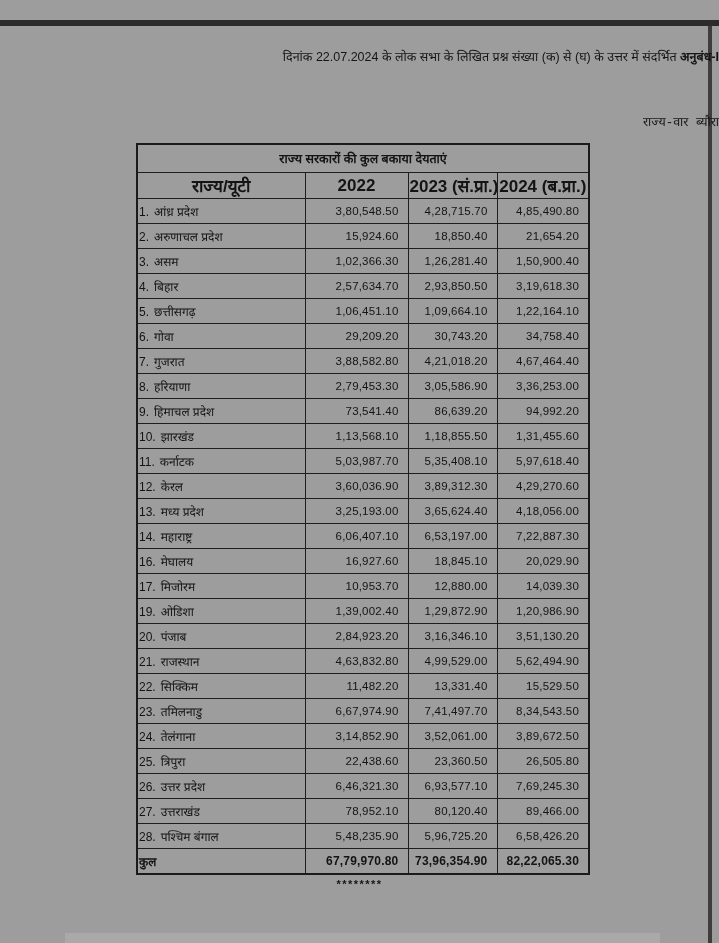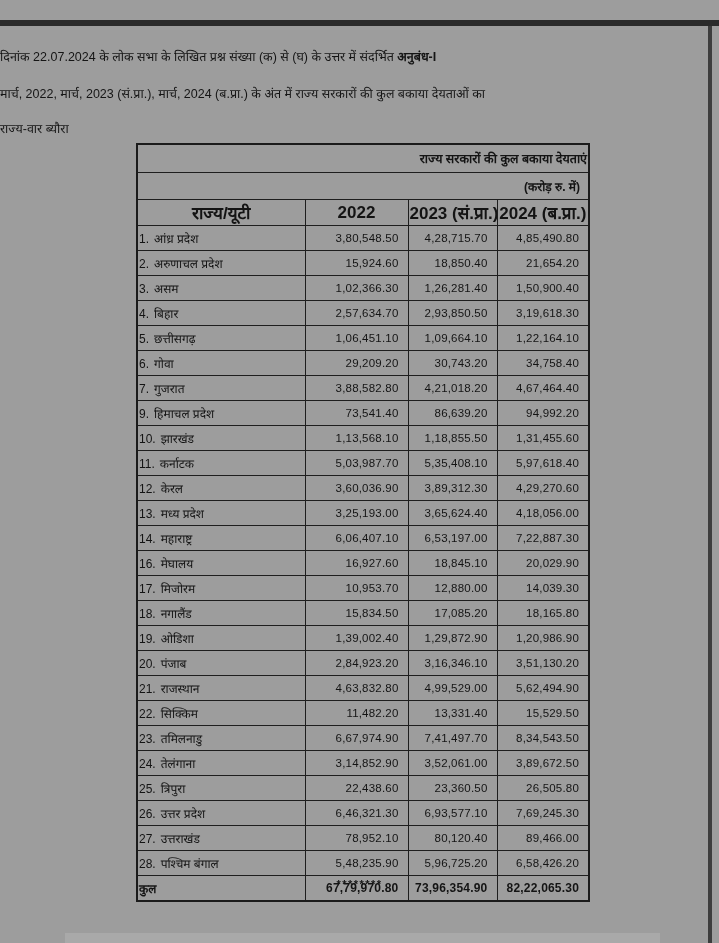--- a/index.html
+++ b/index.html
@@ -8,71 +8,67 @@
     background:#9d9d9d;
     font-family:"Liberation Sans","DejaVu Sans",sans-serif;
     color:#151515;
     position:relative;
   }
   .page{position:absolute;inset:0;}
   .top-band{position:absolute;left:0;top:20px;width:719px;height:6px;background:#2b2b2b;}
   .right-line{position:absolute;left:708px;top:26px;width:4px;height:917px;background:#3d3d3d;}
   .bottom-strip{position:absolute;left:65px;top:933px;width:595px;height:10px;background:#a9a9a9;}
 
-  .hline{position:absolute;left:0;width:719px;text-align:left;font-size:12.5px;line-height:16px;}
+  .hline{position:absolute;left:0;width:719px;text-align:right;font-size:12.5px;line-height:16px;}
   .h1line{top:49px;}
   .h2line{top:86px;}
-  .h3line{top:121px;}
+  .h3line{top:115px;font-family:Liberation Mono, monospace;}
   .b{font-weight:700;}
 
   table.tbl{
     position:absolute;left:136px;top:143px;width:452px;
     border-collapse:collapse;table-layout:fixed;
     border:2px solid #1b1b1b;
     font-family:"Liberation Sans","DejaVu Sans",sans-serif;
     color:#141414;
   }
   table.tbl td, table.tbl th{border:1.5px solid #1e1e1e;overflow:hidden;white-space:nowrap;vertical-align:middle;}
-  tr.title-row td{height:25px;text-align:right;font-weight:700;font-size:12.5px;}
+  tr.title-row td{height:25px;text-align:center;font-weight:700;font-size:12.5px;}
   tr.units-row td{height:24px;text-align:right;padding-right:8px;font-weight:700;font-size:12px;}
   tr.head-row th{height:21px;text-align:center;font-weight:700;font-size:17px;}
   tbody td{height:22px;}
   td.name-cell{font-size:12px;text-align:left;}
   td.num{text-align:right;padding-right:9px;font-size:11.5px;letter-spacing:0.2px;}
   .sname{margin-left:5px;}
   tr.total-row td{height:22px;font-weight:700;font-size:12px;}
   tr.total-row td.num{font-size:12px;}
   .stars{position:absolute;left:0;top:878px;width:719px;text-align:center;font-weight:700;font-size:11px;letter-spacing:1.5px;}
 </style>
 </head>
 <body>
 
 <div class="page">
   <div class="top-band"></div>
   <div class="right-line"></div>
   <div class="bottom-strip"></div>
 
   <div class="hline h1line"><span>दिनांक 22.07.2024 के लोक सभा के लिखित प्रश्न संख्या (क) से (घ) के उत्तर में संदर्भित</span> <span class="b">अनुबंध-I</span></div>
-  <div class="hline h2line">मार्च, 2022, मार्च, 2023 (सं.प्रा.), मार्च, 2024 (ब.प्रा.) के अंत में राज्य सरकारों की कुल बकाया देयताओं का</div>
   <div class="hline h3line">राज्य-वार ब्यौरा</div>
 
   <table class="tbl">
     <colgroup>
       <col style="width:168px">
         <col style="width:103px">
         <col style="width:89px">
         <col style="width:92px">
     </colgroup>
     <thead>
       <tr class="title-row">
         <td colspan="4">राज्य सरकारों की कुल बकाया देयताएं</td>
       </tr>
-      <tr class="units-row">
-        <td colspan="4">(करोड़ रु. में)</td>
-      </tr>
       <tr class="head-row">
         <th>राज्य/यूटी</th>
         <th>2022</th>
         <th>2023 (सं.प्रा.)</th>
         <th>2024 (ब.प्रा.)</th>
       </tr>
     </thead>
     <tbody>
         <tr>
           <td class="name-cell"><span class="sno">1.</span><span class="sname">आंध्र प्रदेश</span></td>
@@ -110,20 +106,26 @@
           <td class="num">30,743.20</td>
           <td class="num">34,758.40</td>
         </tr>
         <tr>
           <td class="name-cell"><span class="sno">7.</span><span class="sname">गुजरात</span></td>
           <td class="num">3,88,582.80</td>
           <td class="num">4,21,018.20</td>
           <td class="num">4,67,464.40</td>
         </tr>
         <tr>
+          <td class="name-cell"><span class="sno">8.</span><span class="sname">हरियाणा</span></td>
+          <td class="num">2,79,453.30</td>
+          <td class="num">3,05,586.90</td>
+          <td class="num">3,36,253.00</td>
+        </tr>
+        <tr>
           <td class="name-cell"><span class="sno">9.</span><span class="sname">हिमाचल प्रदेश</span></td>
           <td class="num">73,541.40</td>
           <td class="num">86,639.20</td>
           <td class="num">94,992.20</td>
         </tr>
         <tr>
           <td class="name-cell"><span class="sno">10.</span><span class="sname">झारखंड</span></td>
           <td class="num">1,13,568.10</td>
           <td class="num">1,18,855.50</td>
           <td class="num">1,31,455.60</td>
@@ -156,26 +158,20 @@
           <td class="name-cell"><span class="sno">16.</span><span class="sname">मेघालय</span></td>
           <td class="num">16,927.60</td>
           <td class="num">18,845.10</td>
           <td class="num">20,029.90</td>
         </tr>
         <tr>
           <td class="name-cell"><span class="sno">17.</span><span class="sname">मिजोरम</span></td>
           <td class="num">10,953.70</td>
           <td class="num">12,880.00</td>
           <td class="num">14,039.30</td>
-        </tr>
-        <tr>
-          <td class="name-cell"><span class="sno">18.</span><span class="sname">नगालैंड</span></td>
-          <td class="num">15,834.50</td>
-          <td class="num">17,085.20</td>
-          <td class="num">18,165.80</td>
         </tr>
         <tr>
           <td class="name-cell"><span class="sno">19.</span><span class="sname">ओडिशा</span></td>
           <td class="num">1,39,002.40</td>
           <td class="num">1,29,872.90</td>
           <td class="num">1,20,986.90</td>
         </tr>
         <tr>
           <td class="name-cell"><span class="sno">20.</span><span class="sname">पंजाब</span></td>
           <td class="num">2,84,923.20</td>

